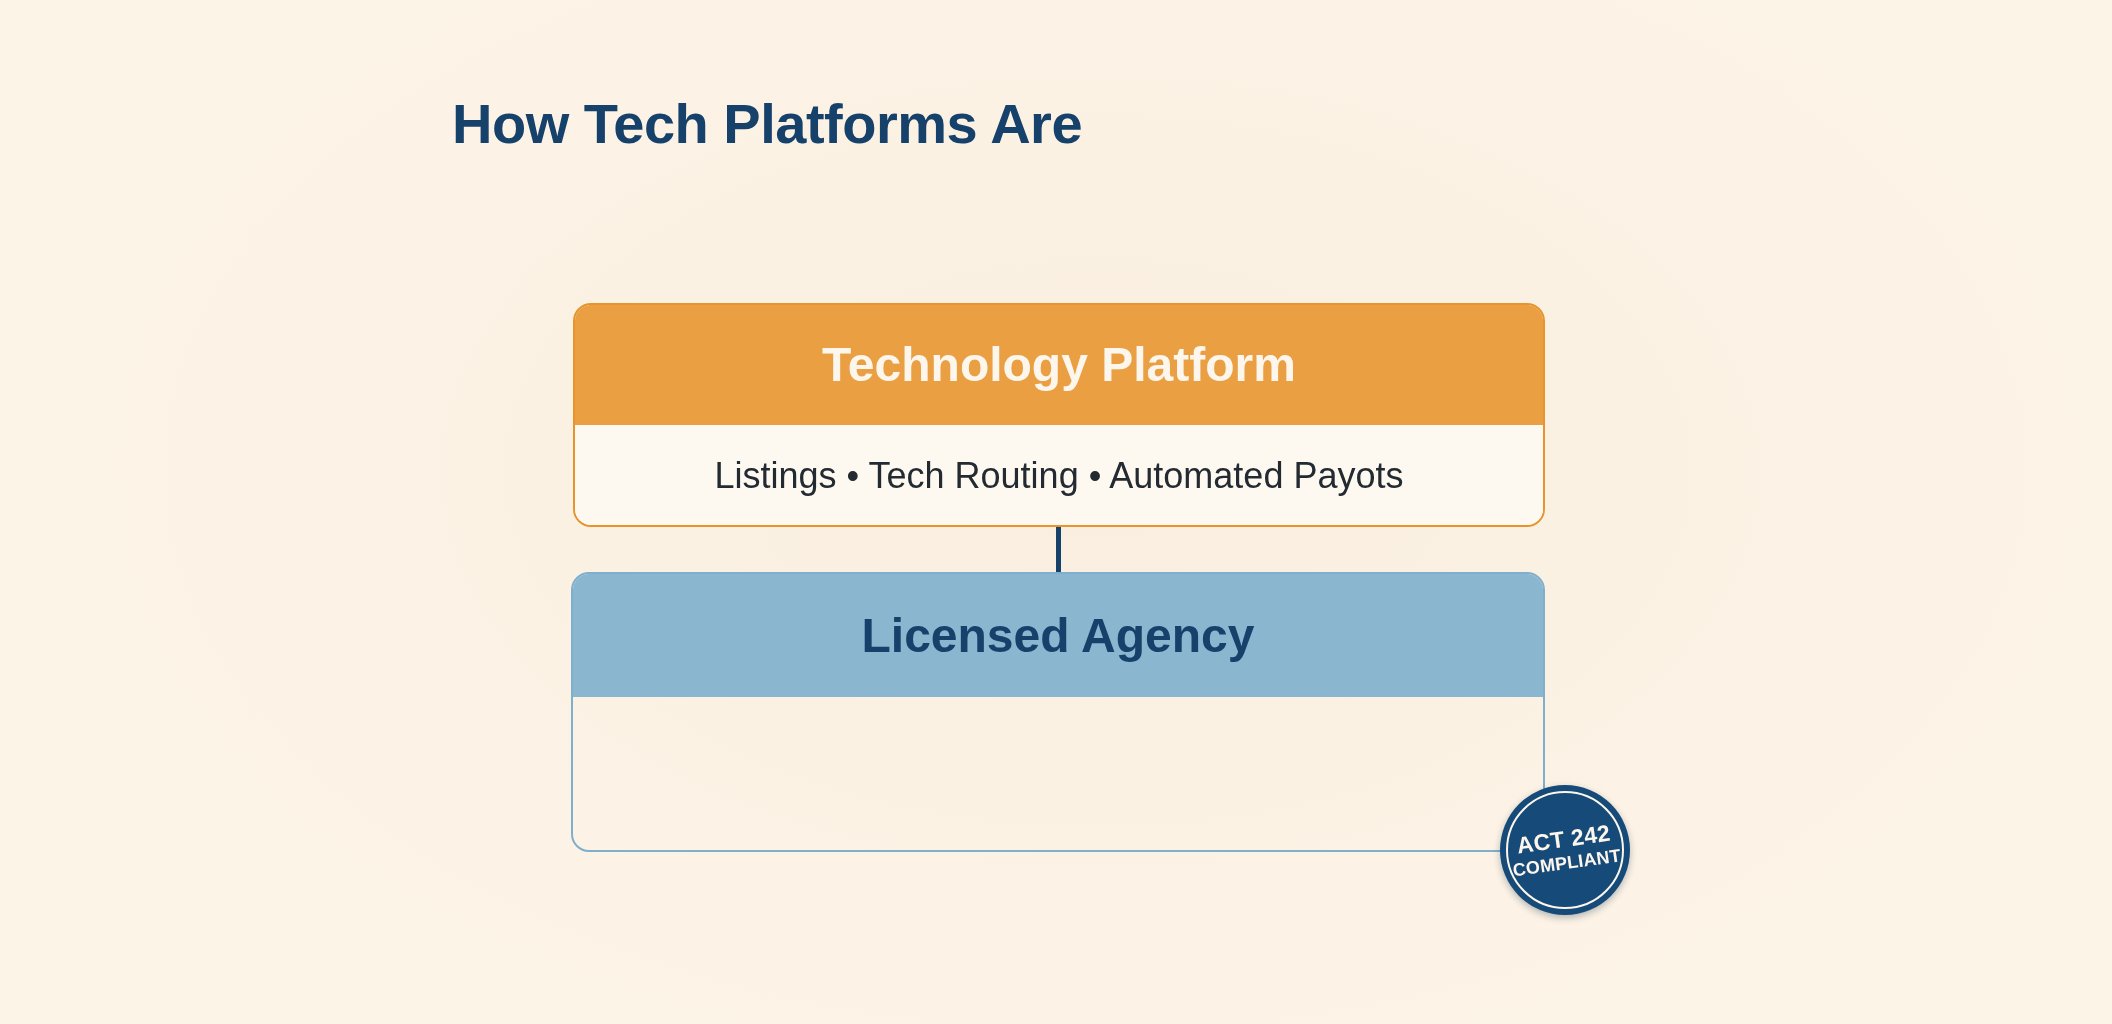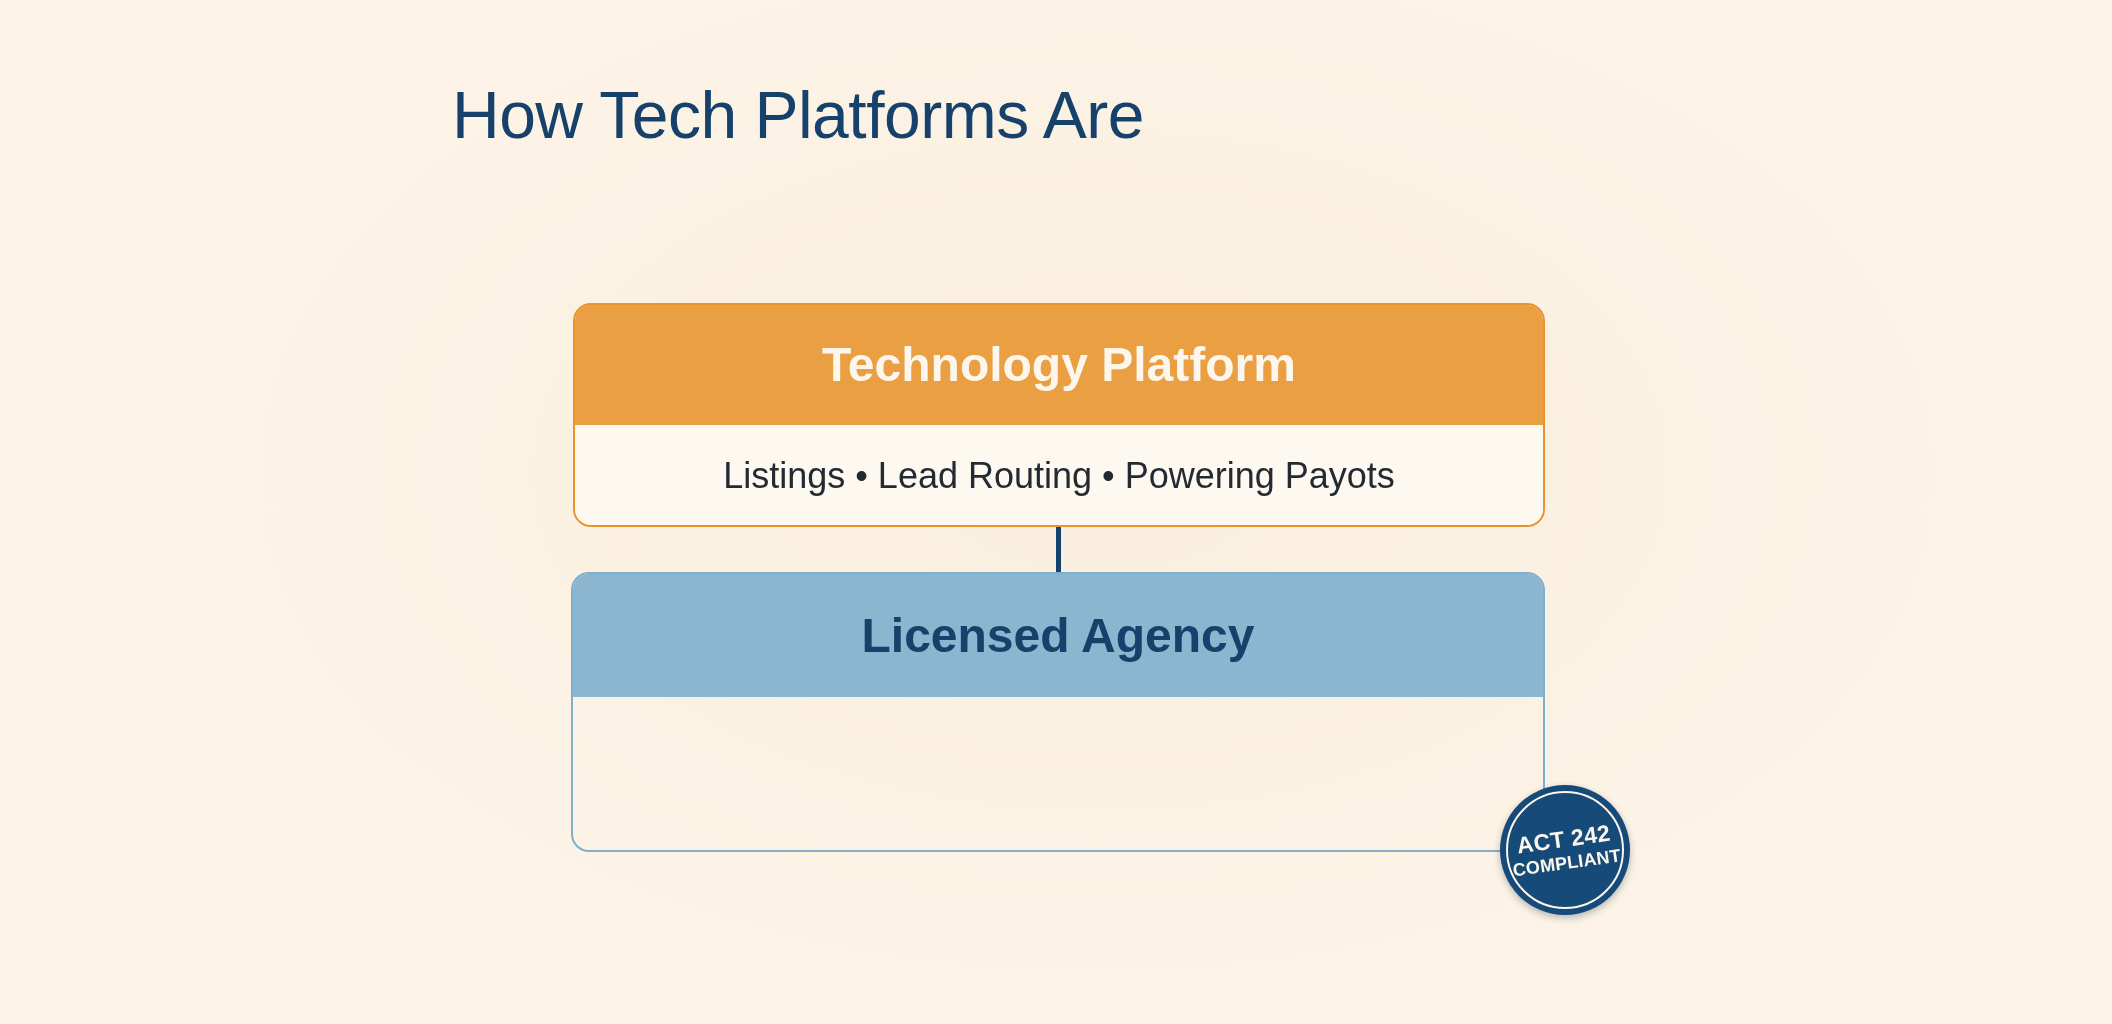--- a/index.html
+++ b/index.html
@@ -26,25 +26,25 @@
 
   .stage {
     position: absolute;
     inset: 0;
   }
 
   
   .headline {
     position: absolute;
     left: 452px;
-    top: 36px;
+    top: 56px;
     width: 1300px;
     color: #16416b;
-    font-size: 66px;
-    font-weight: normal;
+    font-size: 56px;
+    font-weight: bold;
     line-height: 1.08;
     letter-spacing: -0.5px;
   }
   .headline-line {
     display: block;
     white-space: nowrap;
   }
 
   
   .card {
@@ -173,21 +173,21 @@
 
   <h1 class="headline">
     <span class="headline-line">How Tech Platforms Are</span>
   </h1>
 
   <div class="card" id="card-platform">
     <div class="card-head">
       <span>Technology Platform</span>
     </div>
     <div class="card-body">
-      <span class="body-line">Listings • Lead Routing • Powering Payots</span>
+      <span class="body-line">Listings • Tech Routing • Automated Payots</span>
     </div>
   </div>
 
   <div id="connector"></div>
 
   <div class="card" id="card-agency">
     <div class="card-head">
       <span>Licensed Agency</span>
     </div>
   </div>

